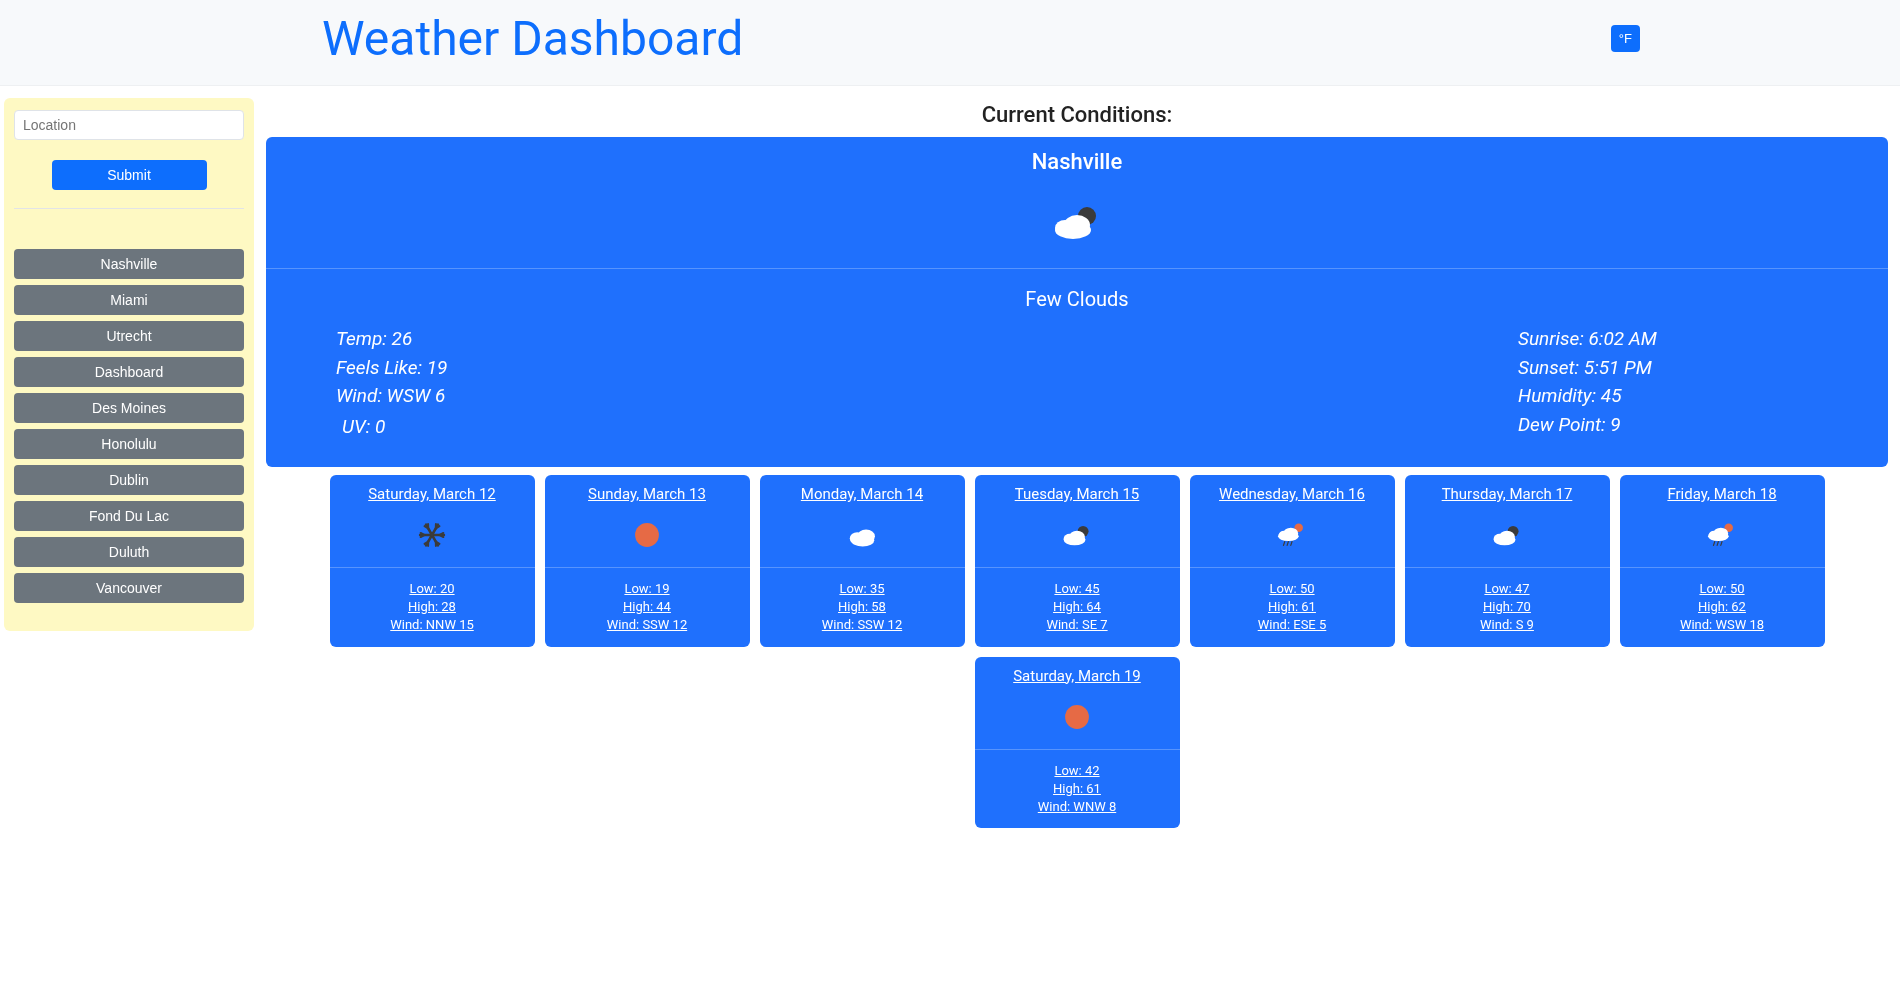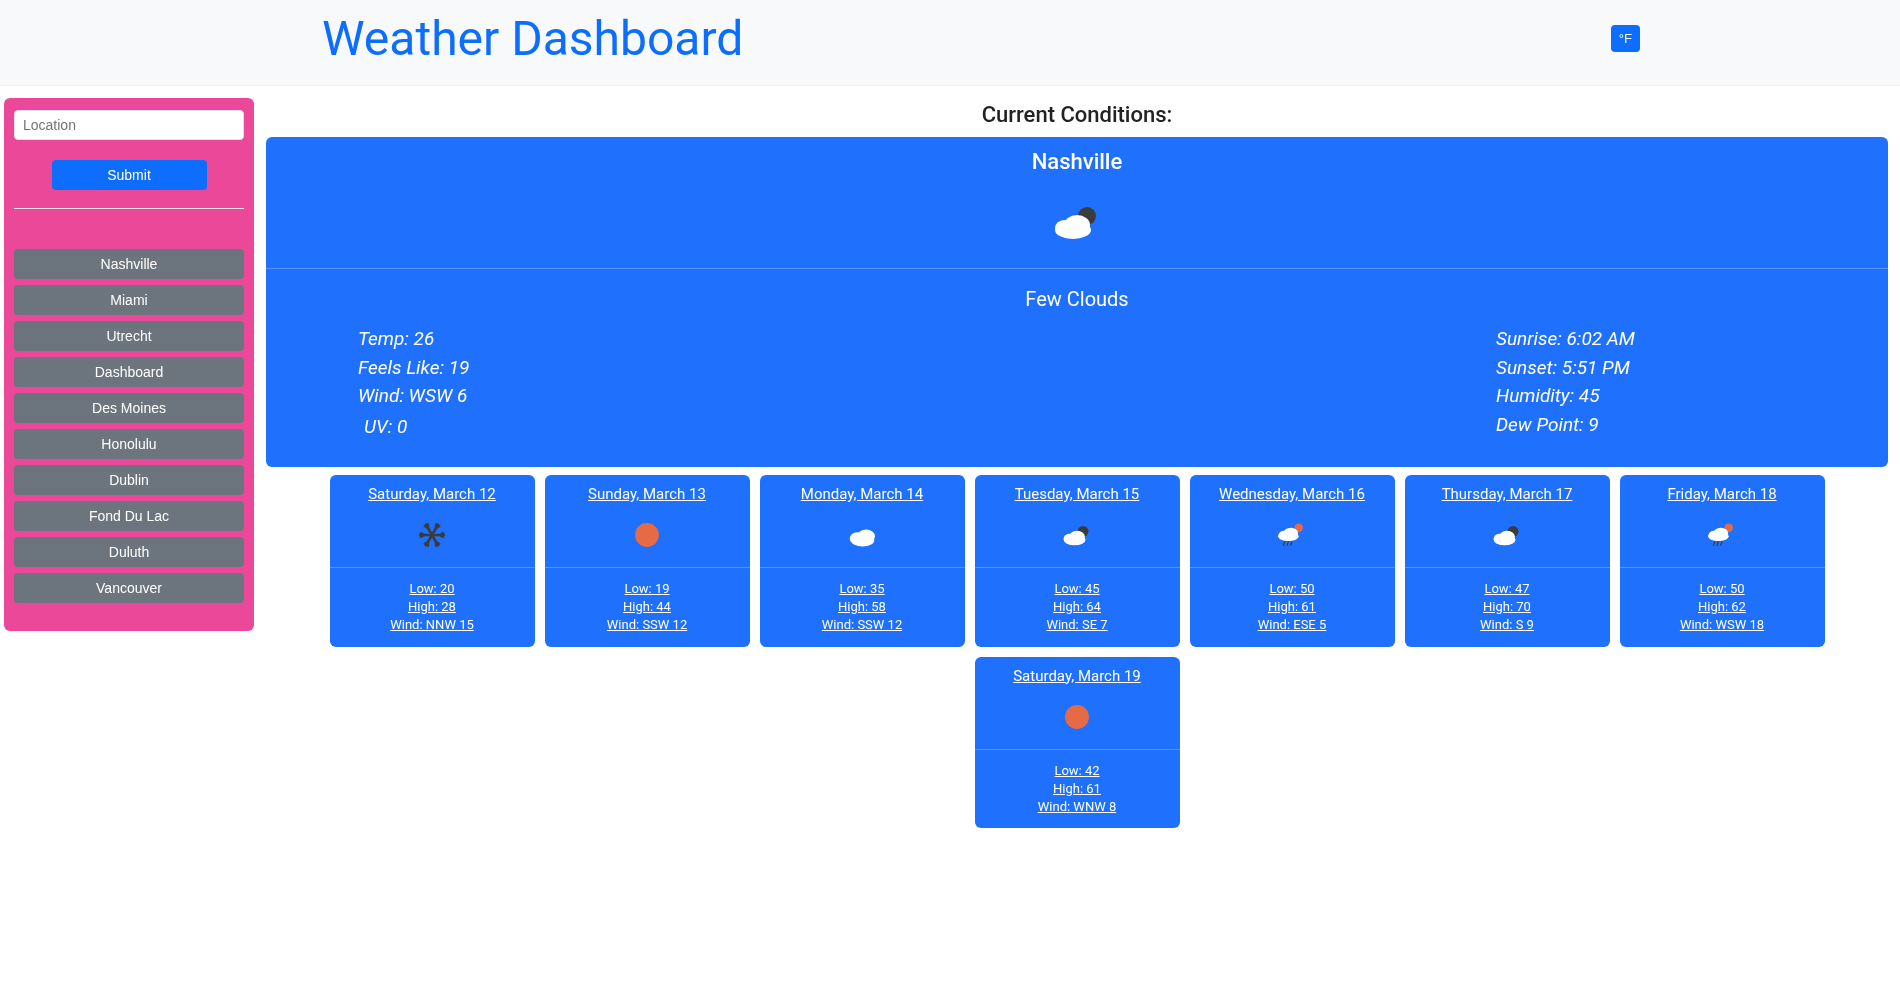--- a/index.html
+++ b/index.html
@@ -38,21 +38,21 @@
     font-size: 13px;
     cursor: pointer;
   }
   .layout {
     display: flex;
     align-items: flex-start;
     padding-top: 12px;
   }
   .sidebar {
     width: 250px;
-    background: #ec4899;
+    background: #fef9c3;
     border-radius: 6px;
     padding: 12px 10px 22px;
     margin-left: 4px;
   }
   .loc-input {
     width: 100%;
     padding: 6px 8px;
     border: 1px solid #dfe3e8;
     border-radius: 4px;
     font-size: 14px;
@@ -109,21 +109,21 @@
     padding: 12px 0 18px;
     border-bottom: 1px solid rgba(255,255,255,0.25);
   }
   .cc-city {
     font-size: 22px;
     font-weight: 500;
     margin-bottom: 20px;
   }
   .cc-icon { display:flex; justify-content:center; }
   .cc-bottom {
-    padding: 18px 92px 26px;
+    padding: 18px 70px 26px;
   }
   .cc-desc {
     text-align: center;
     font-size: 20px;
     margin-bottom: 14px;
   }
   .cc-cols {
     display: flex;
     justify-content: space-between;
   }

